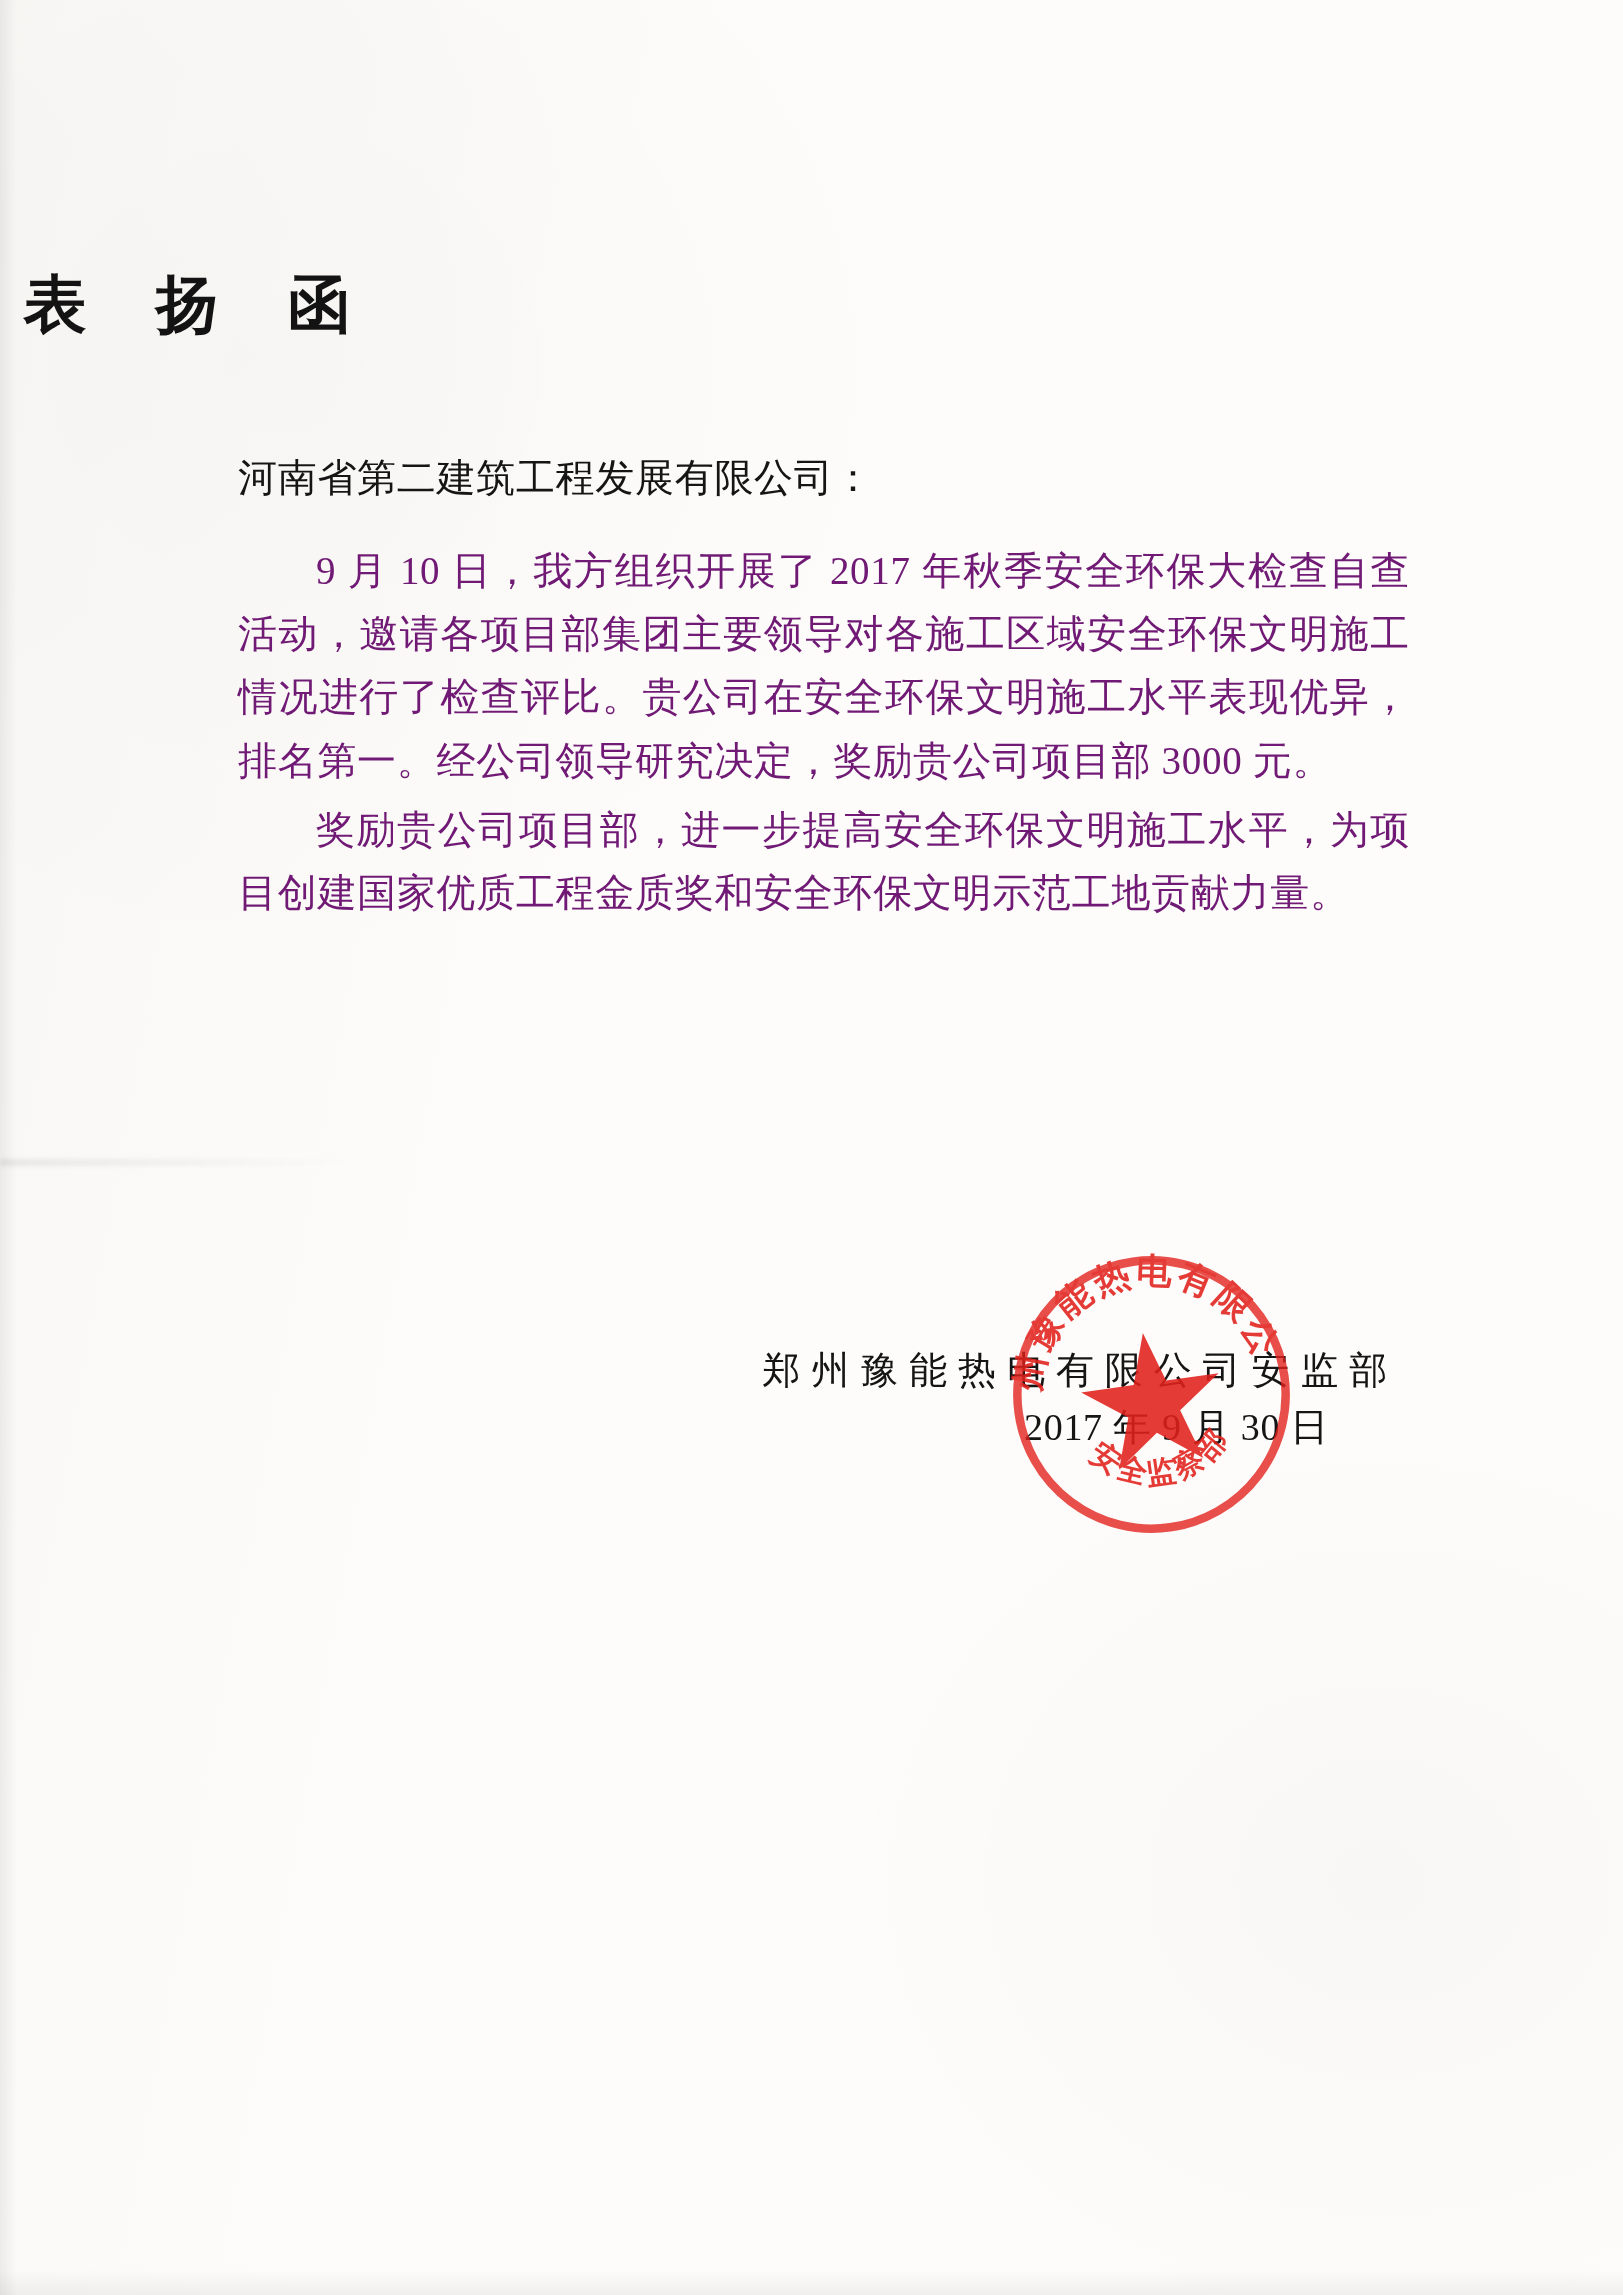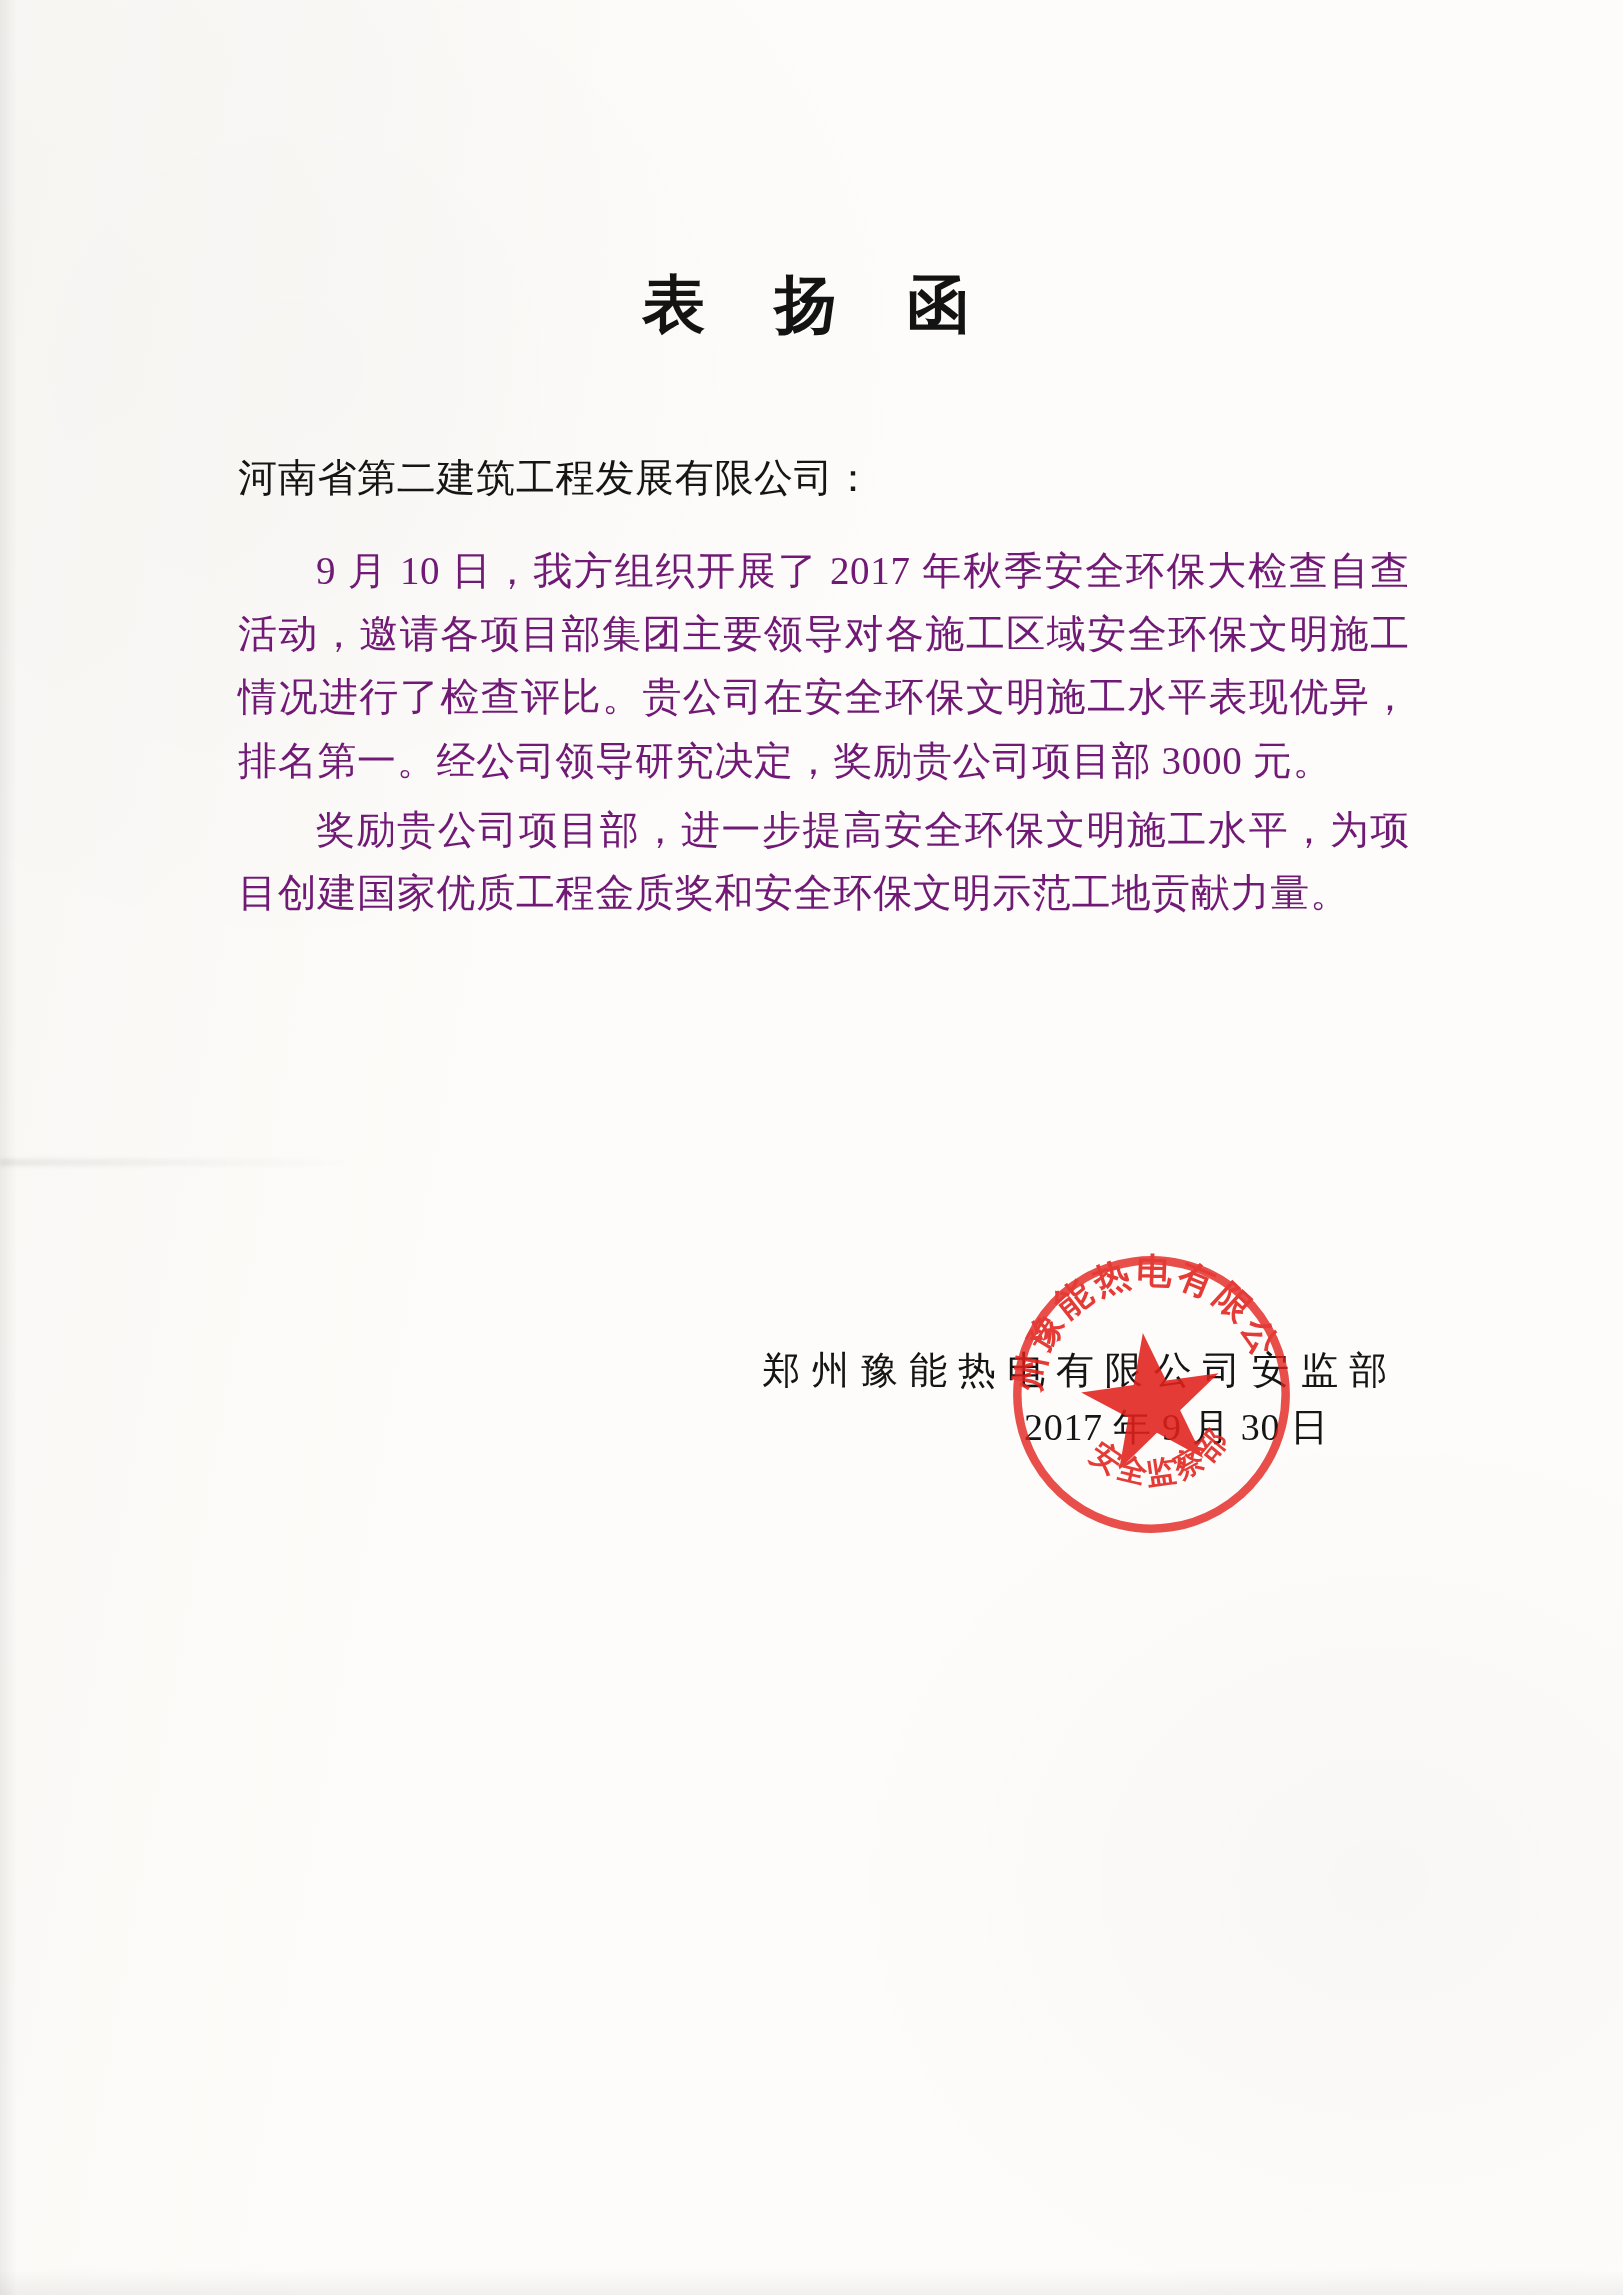--- a/index.html
+++ b/index.html
@@ -50,21 +50,21 @@
     height: 26px;
     background: linear-gradient(0deg, rgba(0,0,0,0.05), rgba(0,0,0,0));
     pointer-events: none;
   }
 
   .doc-title {
     position: absolute;
     top: 262px;
     left: 0;
     width: 1612px;
-    text-align: center;
+    text-align: left;
     font-family: "DejaVu Serif", "Liberation Serif", serif;
     font-weight: bold;
     font-size: 63px;
     letter-spacing: 23.6px;
     color: #131313;
     text-indent: 23.6px;
   }
 
   .body-block {
     position: absolute;

